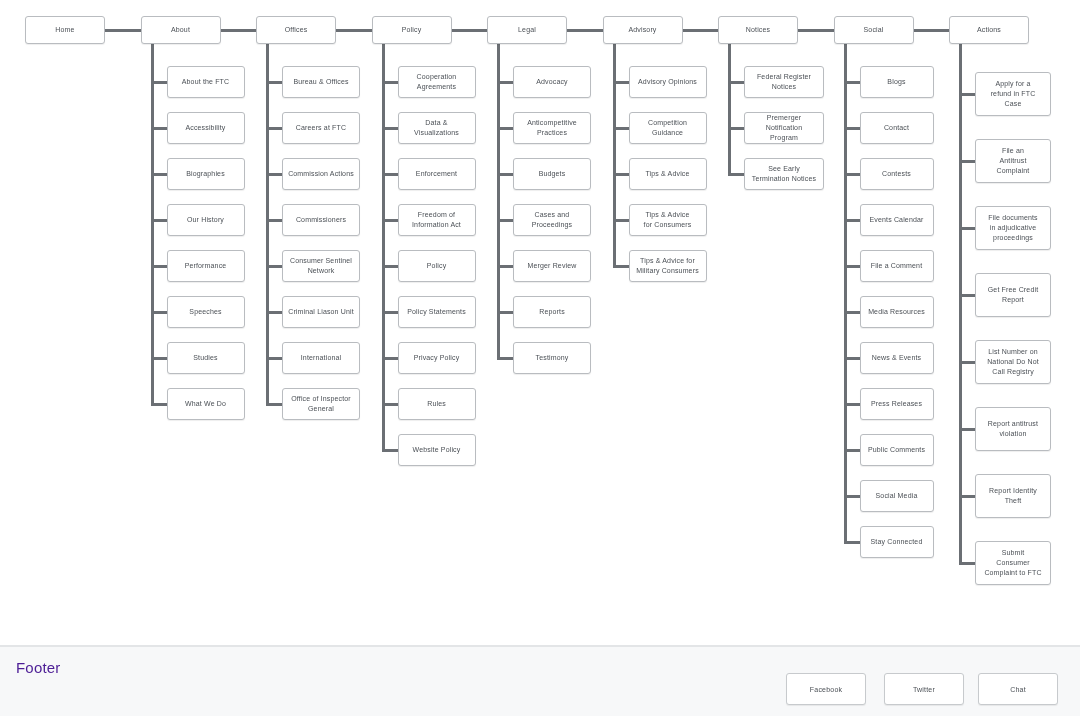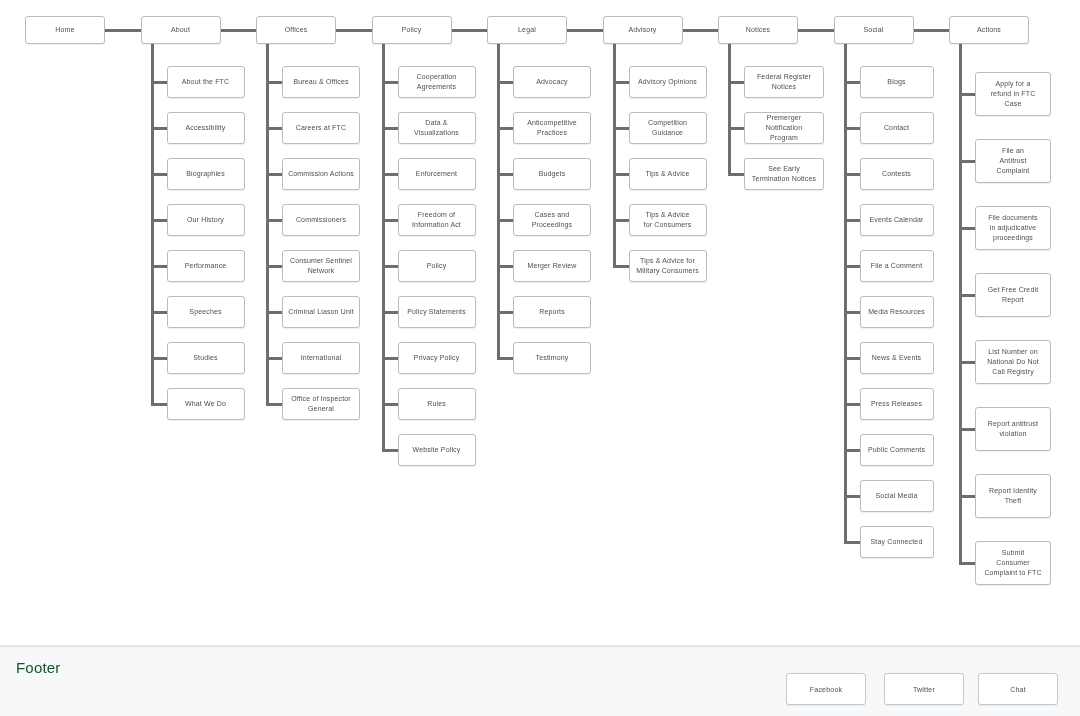--- a/index.html
+++ b/index.html
@@ -68,21 +68,21 @@
     height: 70px;
     background: #f7f8f9;
     border-top: 1px solid #e3e5e7;
     z-index: 2;
   }
   #footer-title {
     position: absolute;
     left: 16px;
     top: 12px;
     font-size: 15px;
-    color: #14532d;
+    color: #4c1d95;
     font-weight: normal;
     letter-spacing: .2px;
   }
   .footer-btn {
     position: absolute;
     top: 26px;
     width: 80px;
     height: 32px;
     background: #ffffff;
     border: 1px solid #c7cacd;

